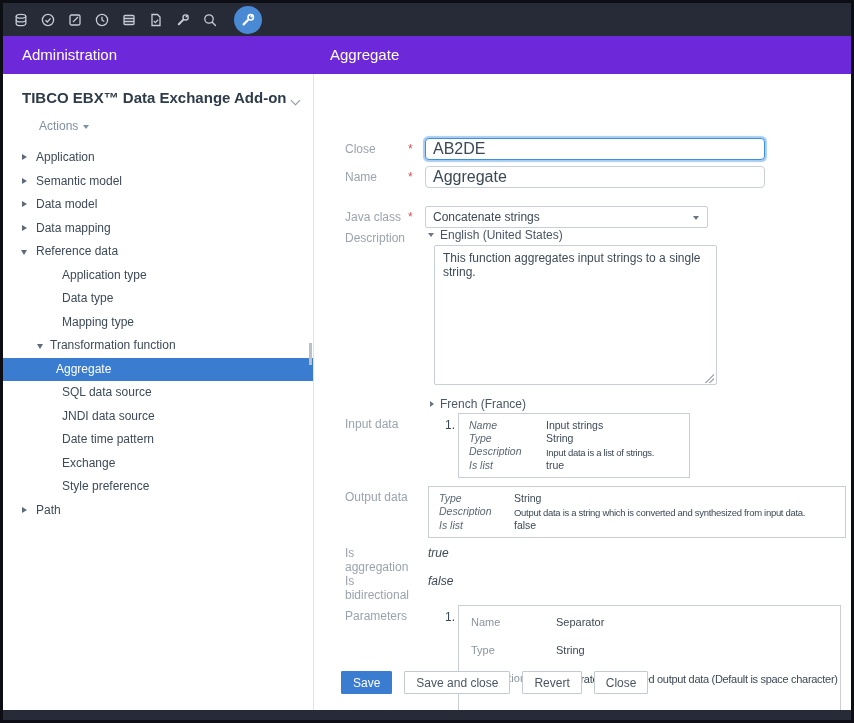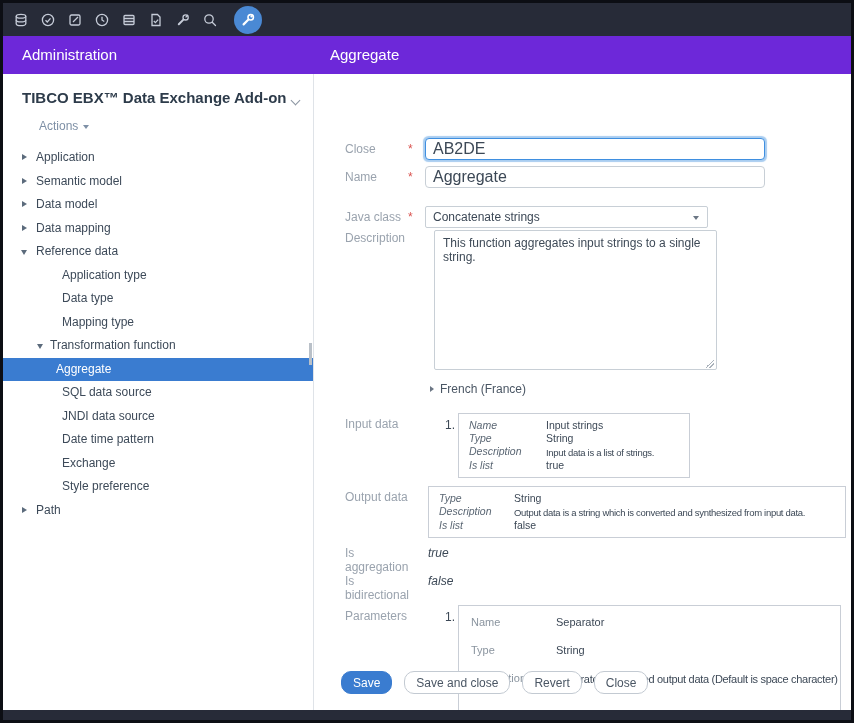--- a/index.html
+++ b/index.html
@@ -84,21 +84,21 @@
   .outbox { width:418px; margin-left:3px; }
   .outbox .kvk { width:75px; }
   .fval { margin-left:3px; padding-top:4px; font-size:12px; font-style:italic; color:#3c4856; }
 
   .pbox { width:383px; height:150px; border:1px solid #c9ced6; background:#fff; padding:9px 8px 0 12px; overflow:hidden; }
   .prow { display:flex; margin-bottom:14px; line-height:14px; white-space:nowrap; }
   .pk { width:85px; flex:none; font-size:11px; color:#8a949f; }
   .pv { font-size:11px; color:#3c4856; }
 
   .footer { position:absolute; left:27px; top:597px; display:flex; gap:12px; z-index:5; }
-  .btn { height:23px; padding:0 11px; font-family:inherit; font-size:12px; border-radius:10px;
+  .btn { height:23px; padding:0 11px; font-family:inherit; font-size:12px; border-radius:1px;
          border:1px solid #c3cad2; background:#fff; color:#4a5664; cursor:pointer; }
   .btn-primary { background:#3a7cd0; border-color:#3a7cd0; color:#fff; }
 </style>
 </head>
 <body>
 
 <div class="root">
 
   <div class="toolbar">
     <div class="tbi">
@@ -217,20 +217,24 @@
         <div class="select">
           <span>Concatenate strings</span>
           <span class="sel-caret"></span>
         </div>
       </div>
 
       <div class="frow r-desc">
         <span class="flabel">Description</span>
         <span class="freq"></span>
         <div class="desc-col">
+          <div class="loc-toggle">
+            <span class="tri-d2"></span>
+            <span>English (United States)</span>
+          </div>
           <div class="ta-wrap">
             <textarea class="desc-ta" style="">This function aggregates input strings to a single string.</textarea>
             <span class="resize-corner"></span>
           </div>
           <div class="loc-toggle fr">
             <span class="tri-r2"></span>
             <span>French (France)</span>
           </div>
         </div>
       </div>

